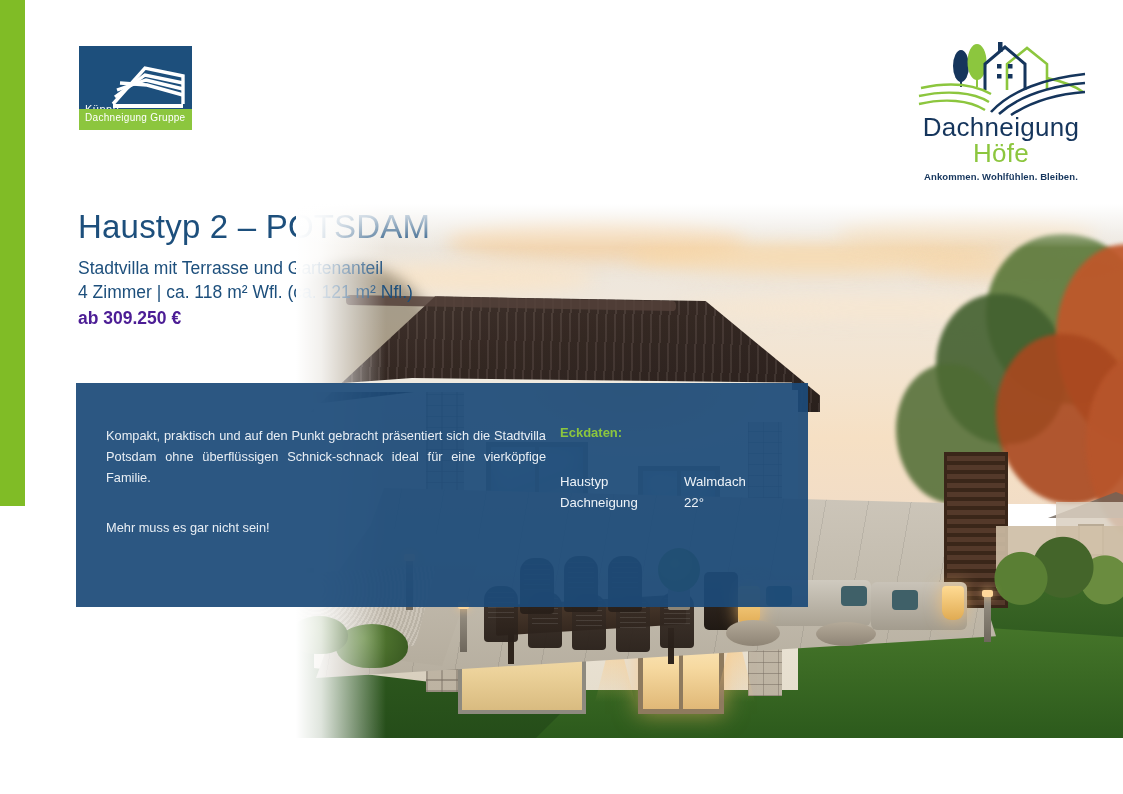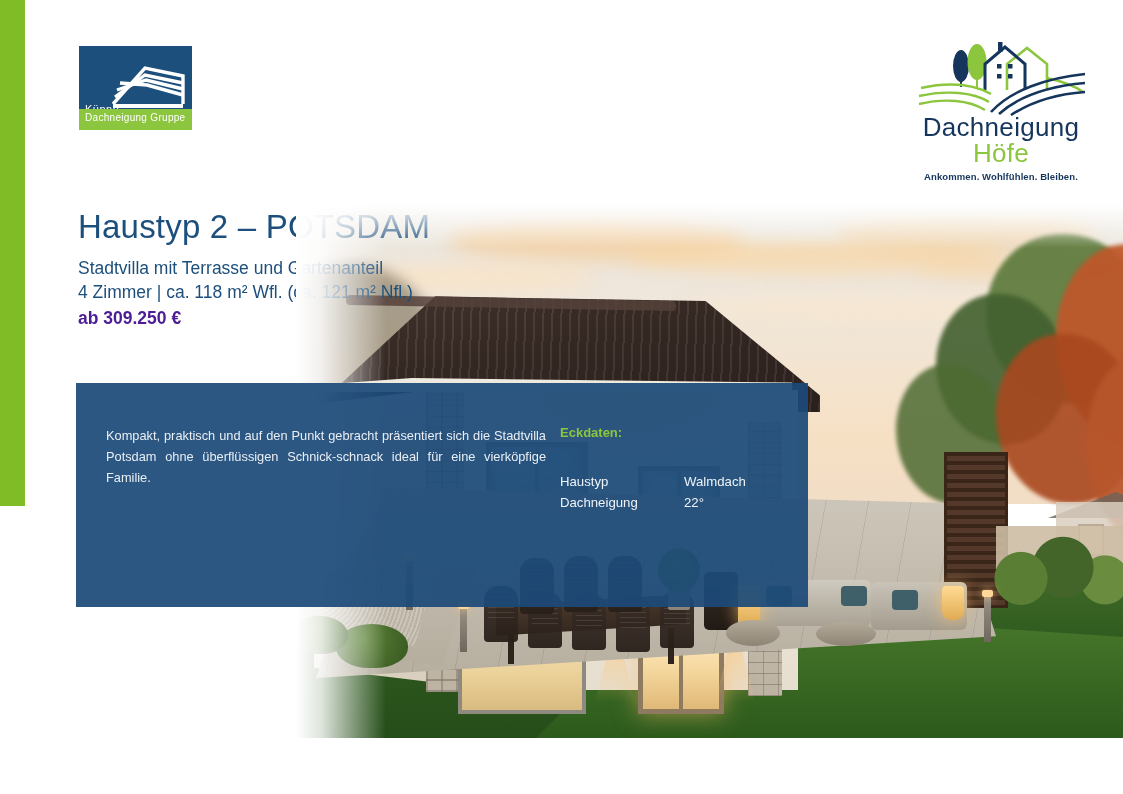--- a/index.html
+++ b/index.html
@@ -442,20 +442,21 @@
   </div>
 
   <div class="title">Haustyp 2 – POTSDAM</div>
   <div class="sub1">Stadtvilla mit Terrasse und Gartenanteil</div>
   <div class="sub2">4 Zimmer | ca. 118 m² Wfl. (ca. 121 m² Nfl.)</div>
   <div class="price">ab 309.250 €</div>
 
   <div class="panel">
     <div class="panel-left">
       <p class="panel-p">Kompakt, praktisch und auf den Punkt gebracht präsentiert sich die Stadtvilla Potsdam ohne überflüssigen Schnick-schnack ideal für eine vierköpfige Familie.</p>
+      <p class="panel-p2">Mehr muss es gar nicht sein!</p>
     </div>
     <div class="panel-right">
       <p class="eck-title">Eckdaten:</p>
       <div class="eck-row">
         <span class="eck-k">Haustyp</span>
         <span class="eck-v">Walmdach</span>
       </div>
       <div class="eck-row">
         <span class="eck-k">Dachneigung</span>
         <span class="eck-v">22°</span>

